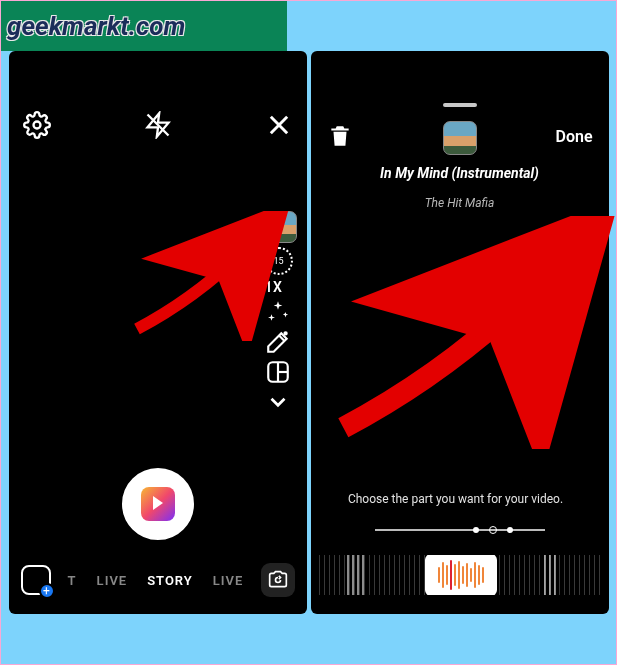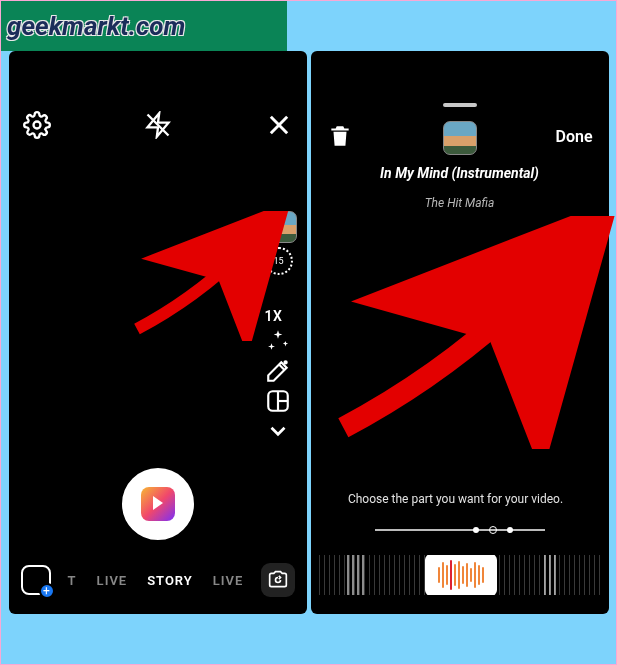--- a/index.html
+++ b/index.html
@@ -84,21 +84,20 @@
     width: 28px; height: 28px;
     border-radius: 50%;
     border: 2px dotted #fff;
     font-size: 9px;
     display:flex;align-items:center;justify-content:center;
   }
   .tool-txt {
     font-size: 14px;
     font-weight: 600;
     letter-spacing: 0.5px;
-    margin-top: 29px;
   }
   .tool-icon { width:26px; height:26px; display:flex;align-items:center;justify-content:center;}
   .shutter {
     position: absolute;
     bottom: 74px;
     left: 50%;
     transform: translateX(-50%);
     width: 72px; height: 72px;
     border-radius: 50%;
     border: 5px solid #fff;

